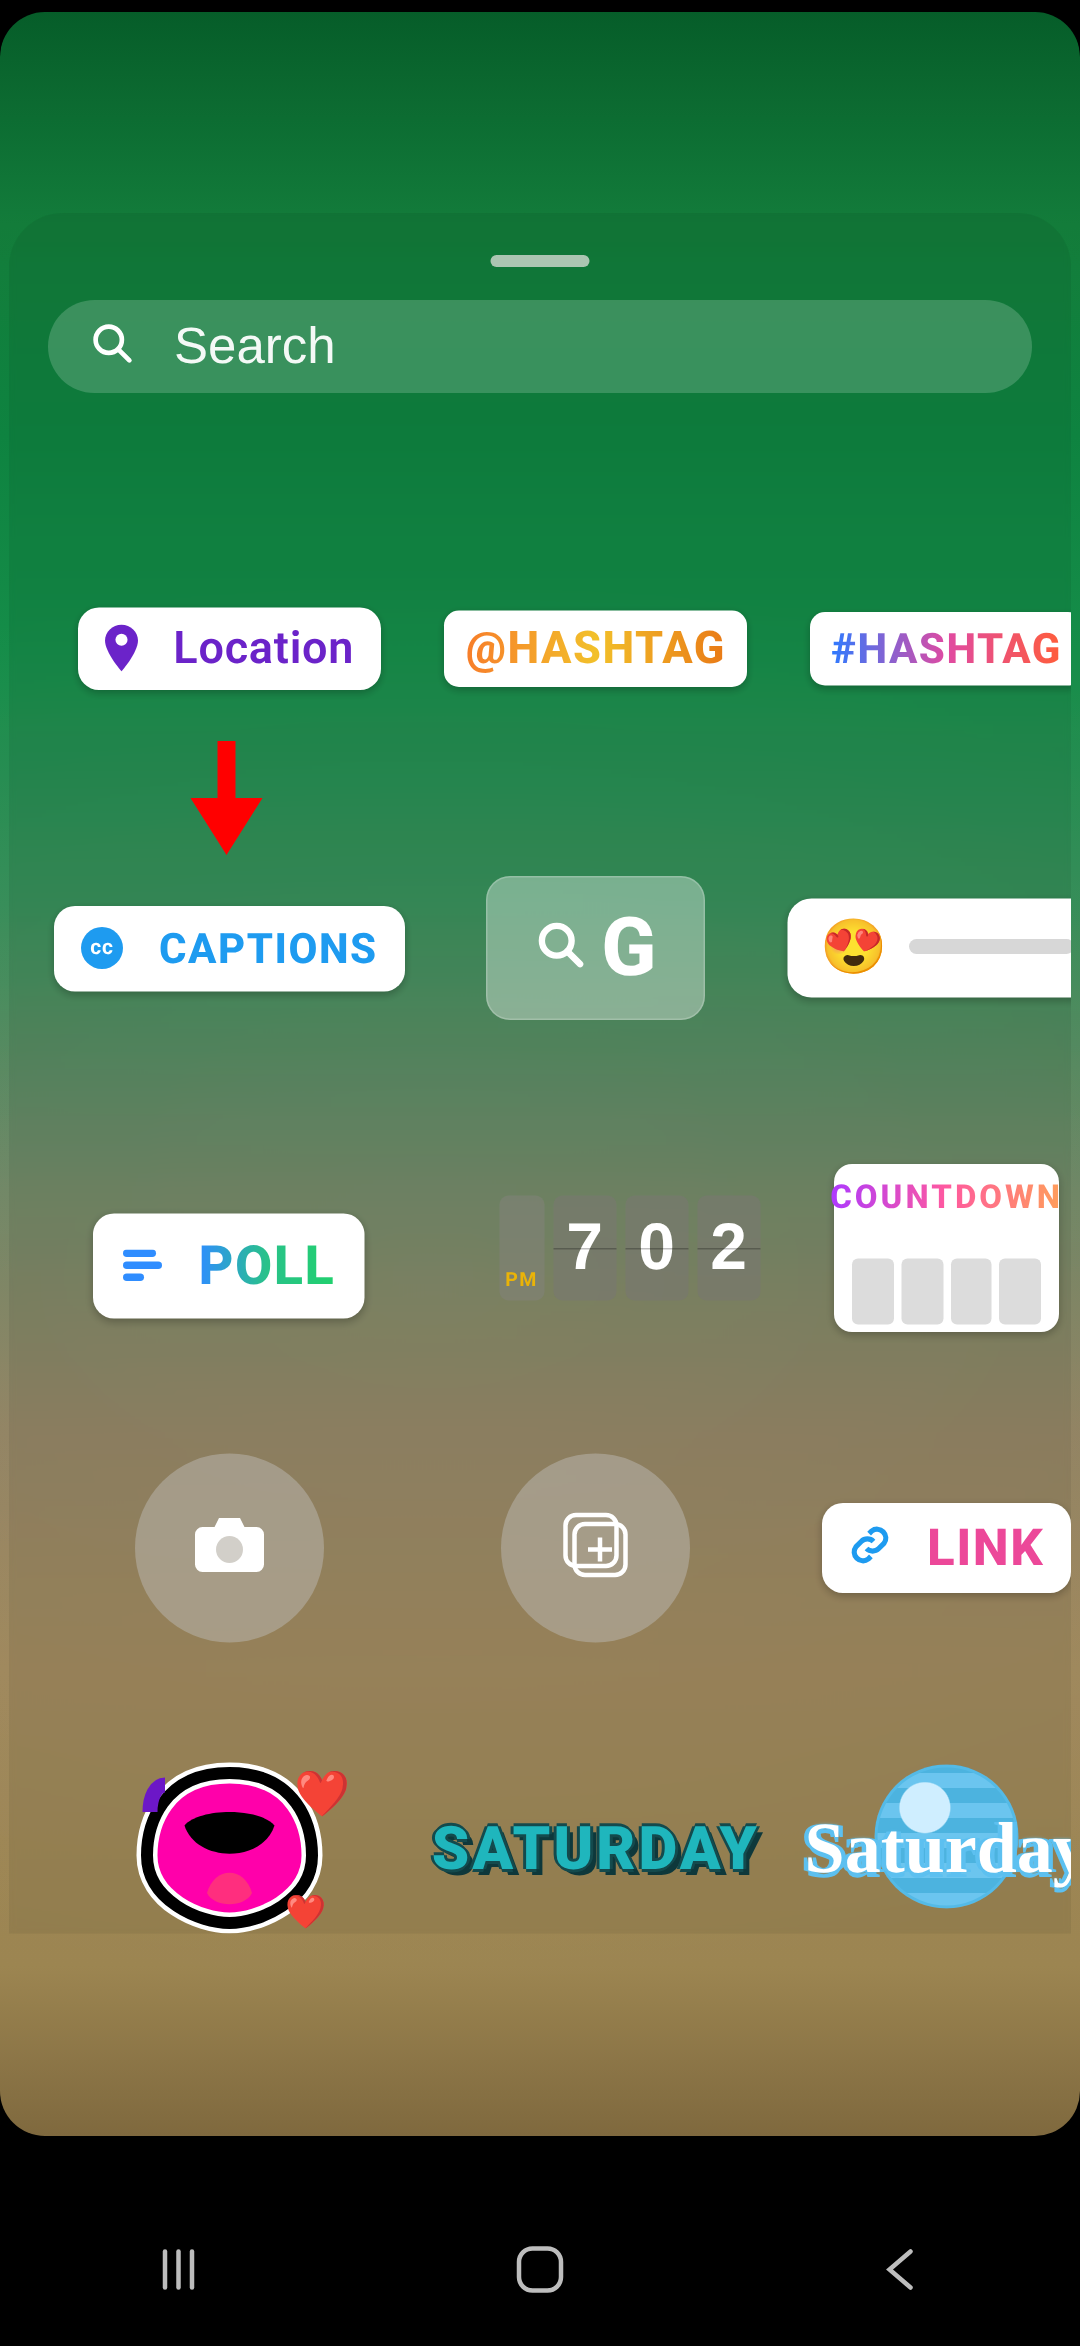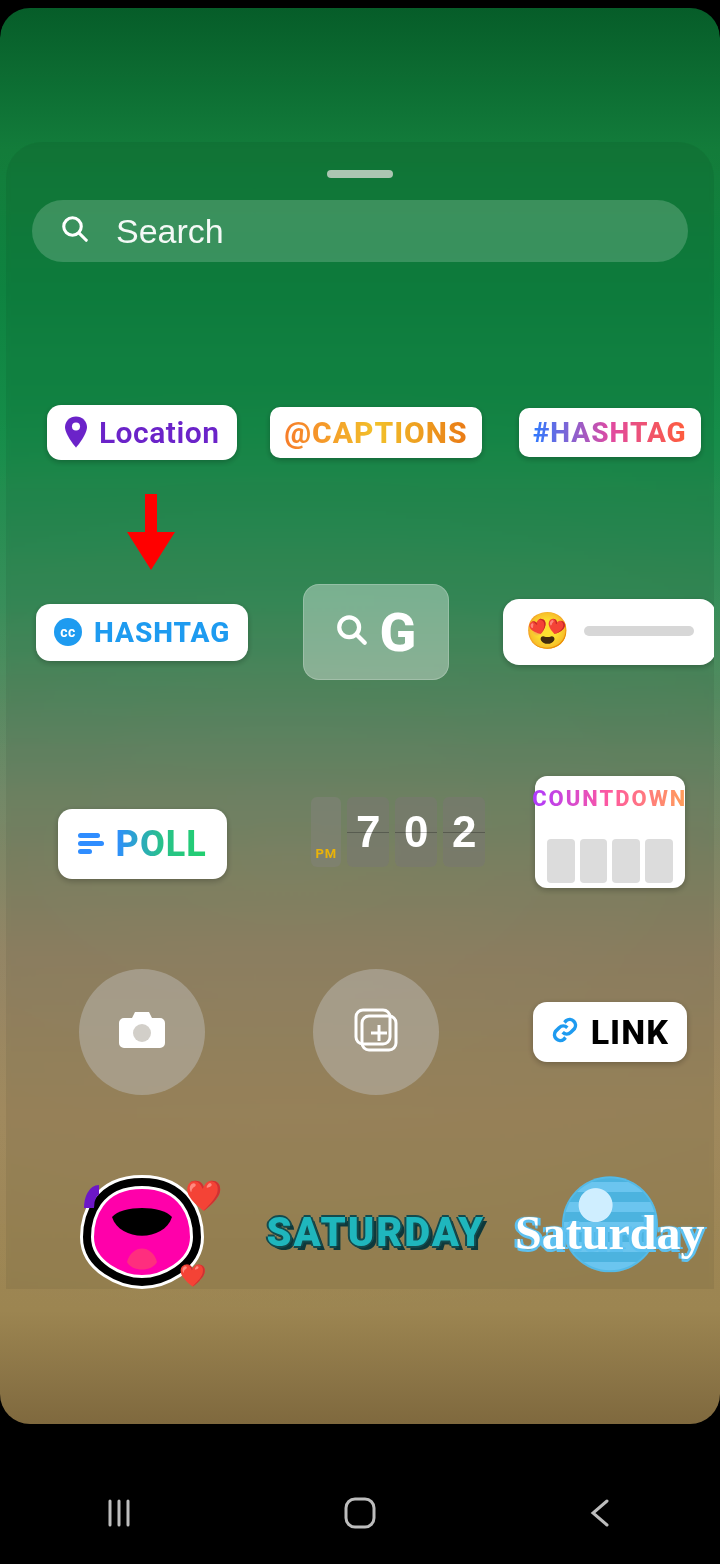--- a/index.html
+++ b/index.html
@@ -55,21 +55,21 @@
     position: absolute; left: 30px; right: 30px; top: 190px; bottom: 0;
     display: grid;
     grid-template-columns: repeat(3, 1fr);
     grid-auto-rows: 200px;
     column-gap: 18px;
     align-items: center; justify-items: center;
   }
 
   
   .pill {
-    display: inline-flex; align-items: center; gap: 12px;
+    display: inline-flex; align-items: center; gap: 24px;
     padding: 10px 18px; border-radius: 14px;
     background: #fff; box-shadow: 0 2px 6px rgba(0,0,0,0.25);
     font-weight: 700; letter-spacing: 0.5px;
   }
   .pill.big { padding: 14px 20px; margin-top: 24px; }
   .pill.small { padding: 8px 14px; border-radius: 10px; }
 
   
   .loc-text { font-size: 30px; color: #6b23c9; font-weight: 600; }
   .pin-icon { width: 22px; height: 34px; fill: #6b23c9; display:block; }
@@ -151,21 +151,21 @@
   .countdown-boxes span { flex:1; height:44px; border-radius:4px; background:#dcdcdc; }
 
   
   .round-btn {
     width:126px; height:126px; border-radius:50%;
     background: rgba(180,175,165,0.6);
     display:flex; align-items:center; justify-content:center;
   }
 
   
-  .link-text { color:#000000; font-size:34px; font-weight:800; letter-spacing:1px; }
+  .link-text { color:#ec4899; font-size:34px; font-weight:800; letter-spacing:1px; }
   .link-icon { width:28px; height:28px; stroke:#1e9bf0; stroke-width:3; fill:none; }
 
   
   .sat-outline {
     font-size:40px; font-weight:900; letter-spacing:2px;
     color:#1fb6bd;
     text-shadow:
       -2px 0 #144a4d, 2px 0 #144a4d, 0 -2px #144a4d, 0 2px #144a4d,
       4px 4px 0 #0e383b;
   }
@@ -234,34 +234,34 @@
                 <path d="M12 0C5.4 0 0 5.2 0 11.6 0 20.3 12 34 12 34s12-13.7 12-22.4C24 5.2 18.6 0 12 0z"></path>
                 <circle cx="12" cy="11" r="4.4" fill="#fff"></circle>
               </svg>
         </span>
         <span class="loc-text">Location</span>
       </div>
     </div>
 
     <div class="sticker-cell">
       <div class="pill small">
-        <span class="gradient-text mention-text">@CAPTIONS</span>
+        <span class="gradient-text mention-text">@HASHTAG</span>
       </div>
     </div>
 
     <div class="sticker-cell">
       <div class="pill small">
         <span class="gradient-text hashtag-text">#HASHTAG</span>
       </div>
     </div>
 
     <div class="sticker-cell" id="sticker-captions">
       <div class="pill">
         <span class="cc-badge">cc</span>
-        <span class="captions-text">HASHTAG</span>
+        <span class="captions-text">CAPTIONS</span>
       </div>
     </div>
 
     <div class="sticker-cell">
       <div class="gif-tile">
         <span>
           <svg width="34" height="34" viewBox="0 0 24 24" fill="none">
                 <circle cx="10" cy="10" r="7" stroke="#fff" stroke-width="3"></circle>
                 <line x1="15" y1="15" x2="21" y2="21" stroke="#fff" stroke-width="3" stroke-linecap="round"></line>
               </svg>

